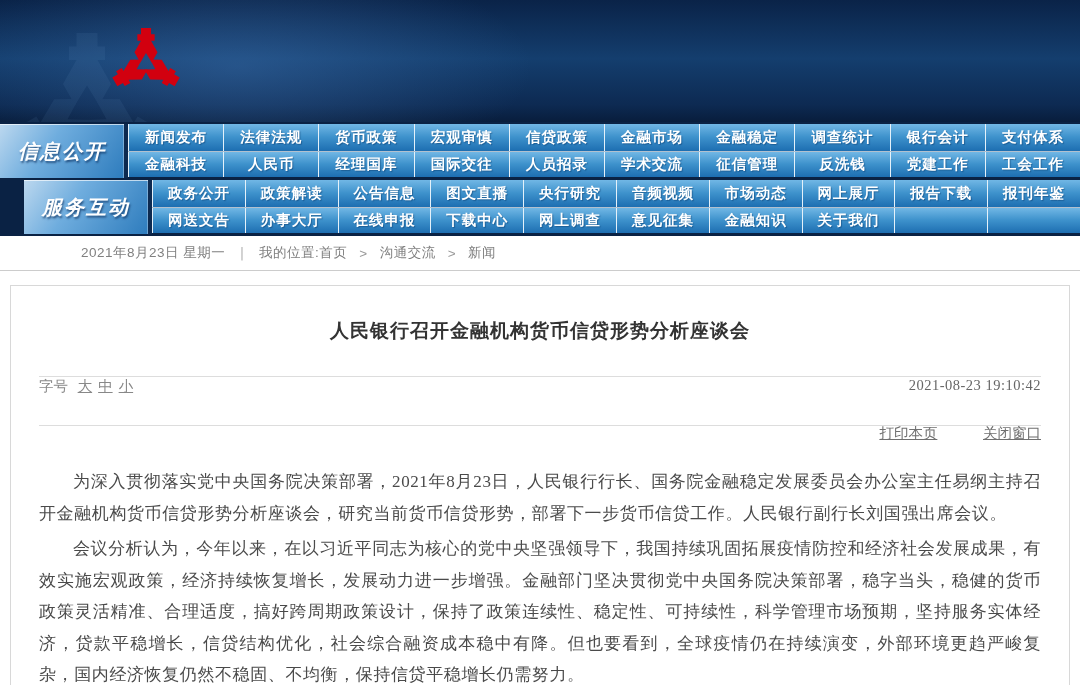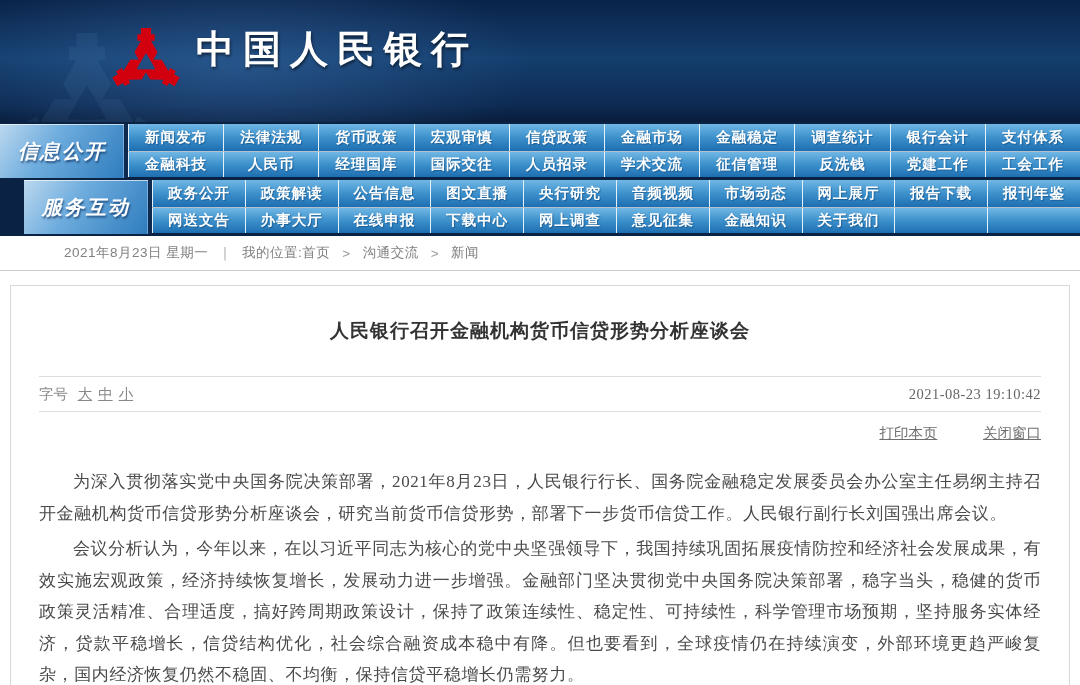--- a/index.html
+++ b/index.html
@@ -57,41 +57,41 @@
     color:#fff; font-weight:bold; font-size:14.5px; letter-spacing:1px;
     text-decoration:none; text-shadow:1px 1px 1px rgba(10,60,110,.5);
     cursor:pointer; white-space:nowrap;
   }
   .nav-item.empty { cursor:default; }
 
   
   .breadcrumb-bar {
     position:absolute; top:236px; left:0; width:1080px; height:35px;
     background:#fff; border-bottom:1px solid #ccc;
-    display:flex; align-items:center; padding-left:64px;
+    display:flex; align-items:center; padding-left:81px;
     font-size:13.5px; color:#808080; letter-spacing:.5px;
   }
   .breadcrumb-bar .sep { margin:0 10px; color:#999; }
   .breadcrumb-bar .arrow { margin:0 12px; color:#999; }
   .breadcrumb-bar a { color:#808080; text-decoration:none; cursor:pointer; }
 
   
   .content-box {
     position:absolute; top:285px; left:10px; width:1060px; height:400px;
     background:#fff; border:1px solid #d8d8d8; border-bottom:none;
   }
   .article-title {
     position:absolute; top:32px; left:0; width:100%;
     text-align:center; font-family:"Liberation Serif", serif;
     font-weight:bold; font-size:19px; color:#333; letter-spacing:1px;
   }
   .meta-strip {
-    position:absolute; top:90px; left:28px; right:28px; height:36px;
+    position:absolute; top:90px; left:28px; right:28px; height:50px;
     border-top:1px solid #ddd; border-bottom:1px solid #ddd;
-    display:flex; align-items:center; justify-content:space-between;
+    display:flex; justify-content:space-between;
     font-family:"Liberation Serif", serif; font-size:14.5px; color:#888;
   }
   .meta-left span { margin-right:6px; }
   .meta-left a { color:#888; text-decoration:underline; margin-right:6px; cursor:pointer; }
   .meta-center { position:absolute; left:0; right:0; text-align:center; pointer-events:none; }
   .meta-right { color:#666; letter-spacing:.5px; }
   .tool-links {
     position:absolute; top:138px; right:28px;
     font-family:"Liberation Serif", serif; font-size:14.5px;
   }
@@ -117,21 +117,20 @@
       </g>
     </svg>
     <svg class="logo-mark" width="72" height="90" viewBox="0 0 100 104">
       <g fill="#d2000f">
         <path d="M43,6 h14 v9 h5 v9 h-5 l9,16 -8,14 -8,-13 -8,13 -8,-14 9,-16 h-5 v-9 h5 z"></path>
         <path d="M43,6 h14 v9 h5 v9 h-5 l9,16 -8,14 -8,-13 -8,13 -8,-14 9,-16 h-5 v-9 h5 z" transform="rotate(120 50 56)"></path>
         <path d="M43,6 h14 v9 h5 v9 h-5 l9,16 -8,14 -8,-13 -8,13 -8,-14 9,-16 h-5 v-9 h5 z" transform="rotate(240 50 56)"></path>
       </g>
     </svg>
     <div class="bank-name">
-      <div class="cn">中国人民银行</div>
     </div>
   </div>
 
   <div class="main-nav">
       <div class="nav-section">
         <div class="nav-label">信息公开</div>
         <div class="nav-rows">
           <div class="nav-row">
             <a class="nav-item">新闻发布</a>
             <a class="nav-item">法律法规</a>

